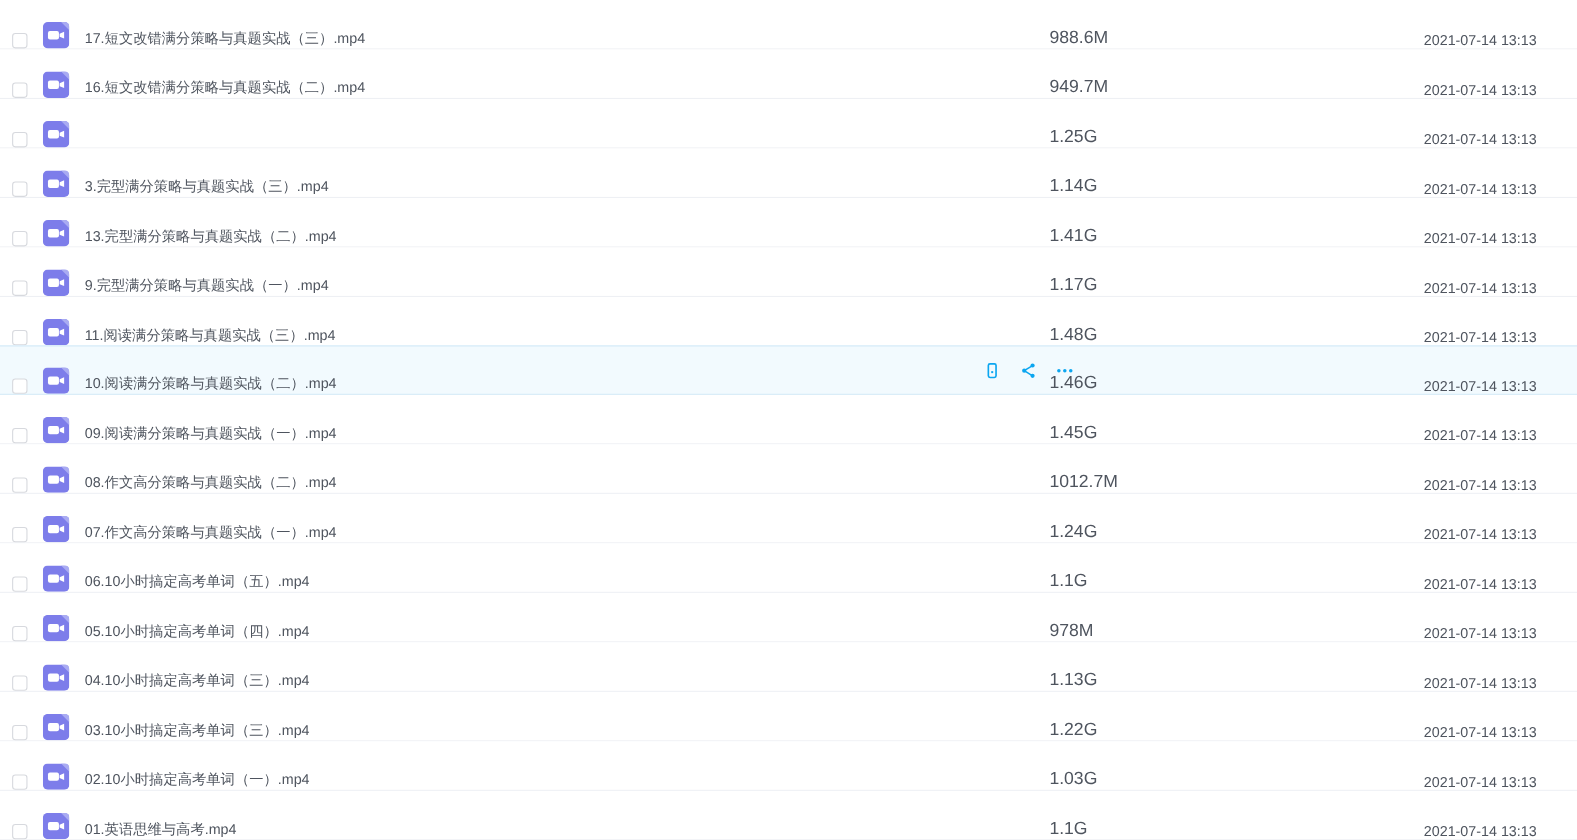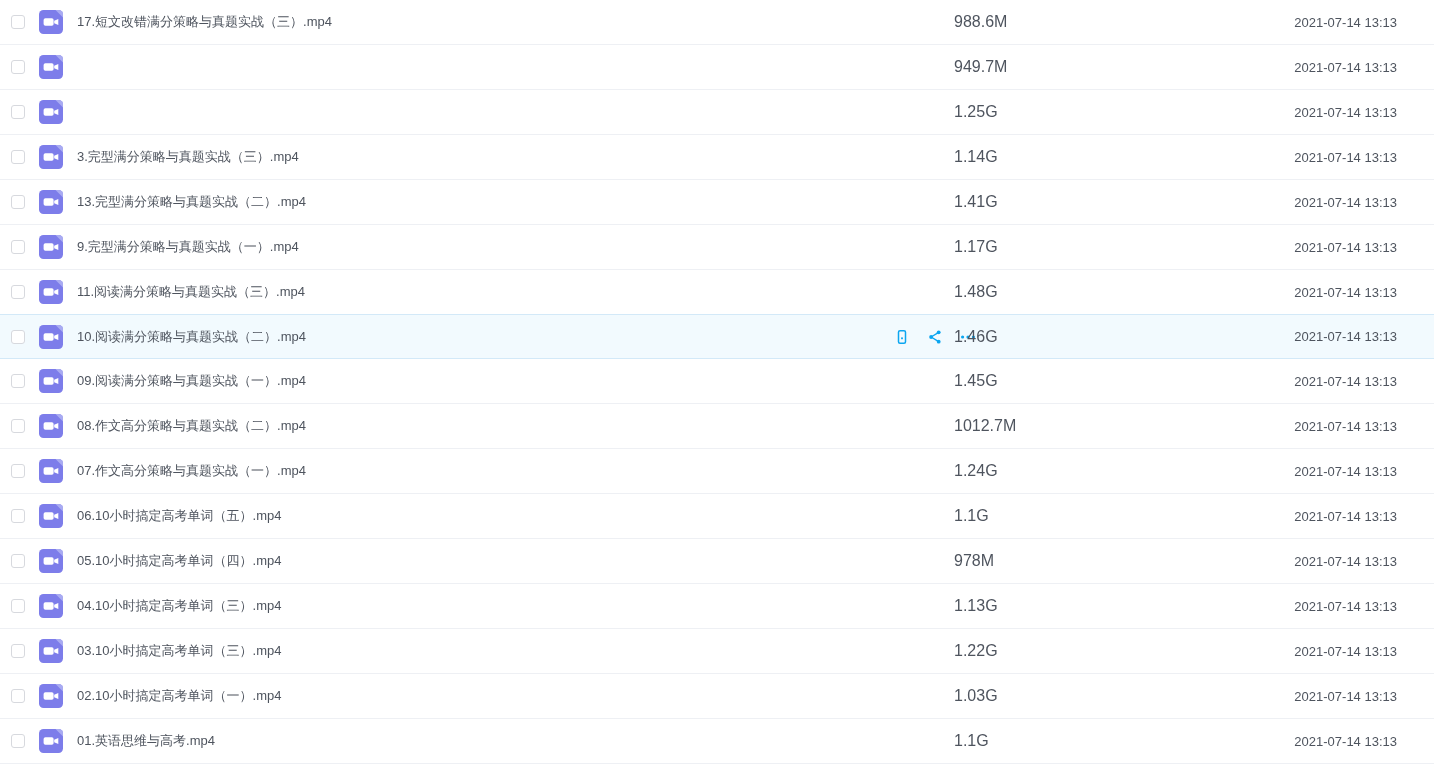--- a/index.html
+++ b/index.html
@@ -13,21 +13,21 @@
     --checkbox-border:#d7d9de;
   }
   *{box-sizing:border-box;margin:0;padding:0;}
   html,body{width:1434px;height:764px;overflow:hidden;background:#fff;
     font-family:"Liberation Sans","DejaVu Sans",sans-serif;}
   .file-list{width:1434px;}
   .row{
     position:relative;
     height:45px;
     display:flex;
-    align-items:center;
+    align-items:flex-end;
     padding-left:11px;
     border-bottom:1px solid var(--divider);
     background:#fff;
     cursor:default;
   }
   .row.hovered{
     background:var(--hover-bg);
     border-top:1px solid var(--hover-border);
     border-bottom:1px solid var(--hover-border);
     margin-top:-1px;
@@ -112,20 +112,21 @@
   <div class="row">
     <span class="checkbox"></span>
     <span class="file-icon">
       <svg viewBox="0 0 24 24">
         <rect x="0" y="0" width="24" height="24" rx="4.5" fill="var(--file-icon-purple)"></rect>
         <path d="M16.5 0 L24 7.5 L24 4.5 Q24 0 19.5 0 Z" fill="var(--file-icon-fold)"></path>
         <rect x="4.6" y="8.2" width="10" height="7.6" rx="1.8" fill="#ffffff"></rect>
         <path d="M15.2 10.7 L19.3 8.9 L19.3 15.1 L15.2 13.3 Z" fill="#ffffff"></path>
       </svg>
     </span>
+    <span class="name">16.短文改错满分策略与真题实战（二）.mp4</span>
 
     <span class="size">949.7M</span>
     <span class="date">2021-07-14 13:13</span>
   </div>
 
   <div class="row">
     <span class="checkbox"></span>
     <span class="file-icon">
       <svg viewBox="0 0 24 24">
         <rect x="0" y="0" width="24" height="24" rx="4.5" fill="var(--file-icon-purple)"></rect>

